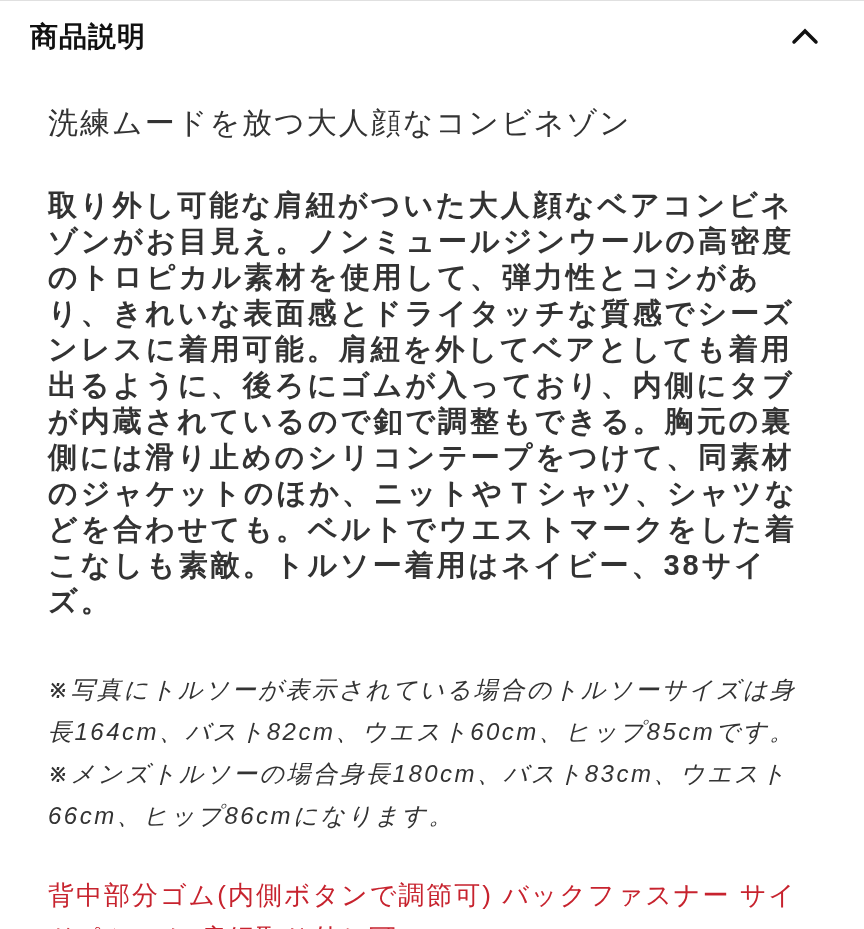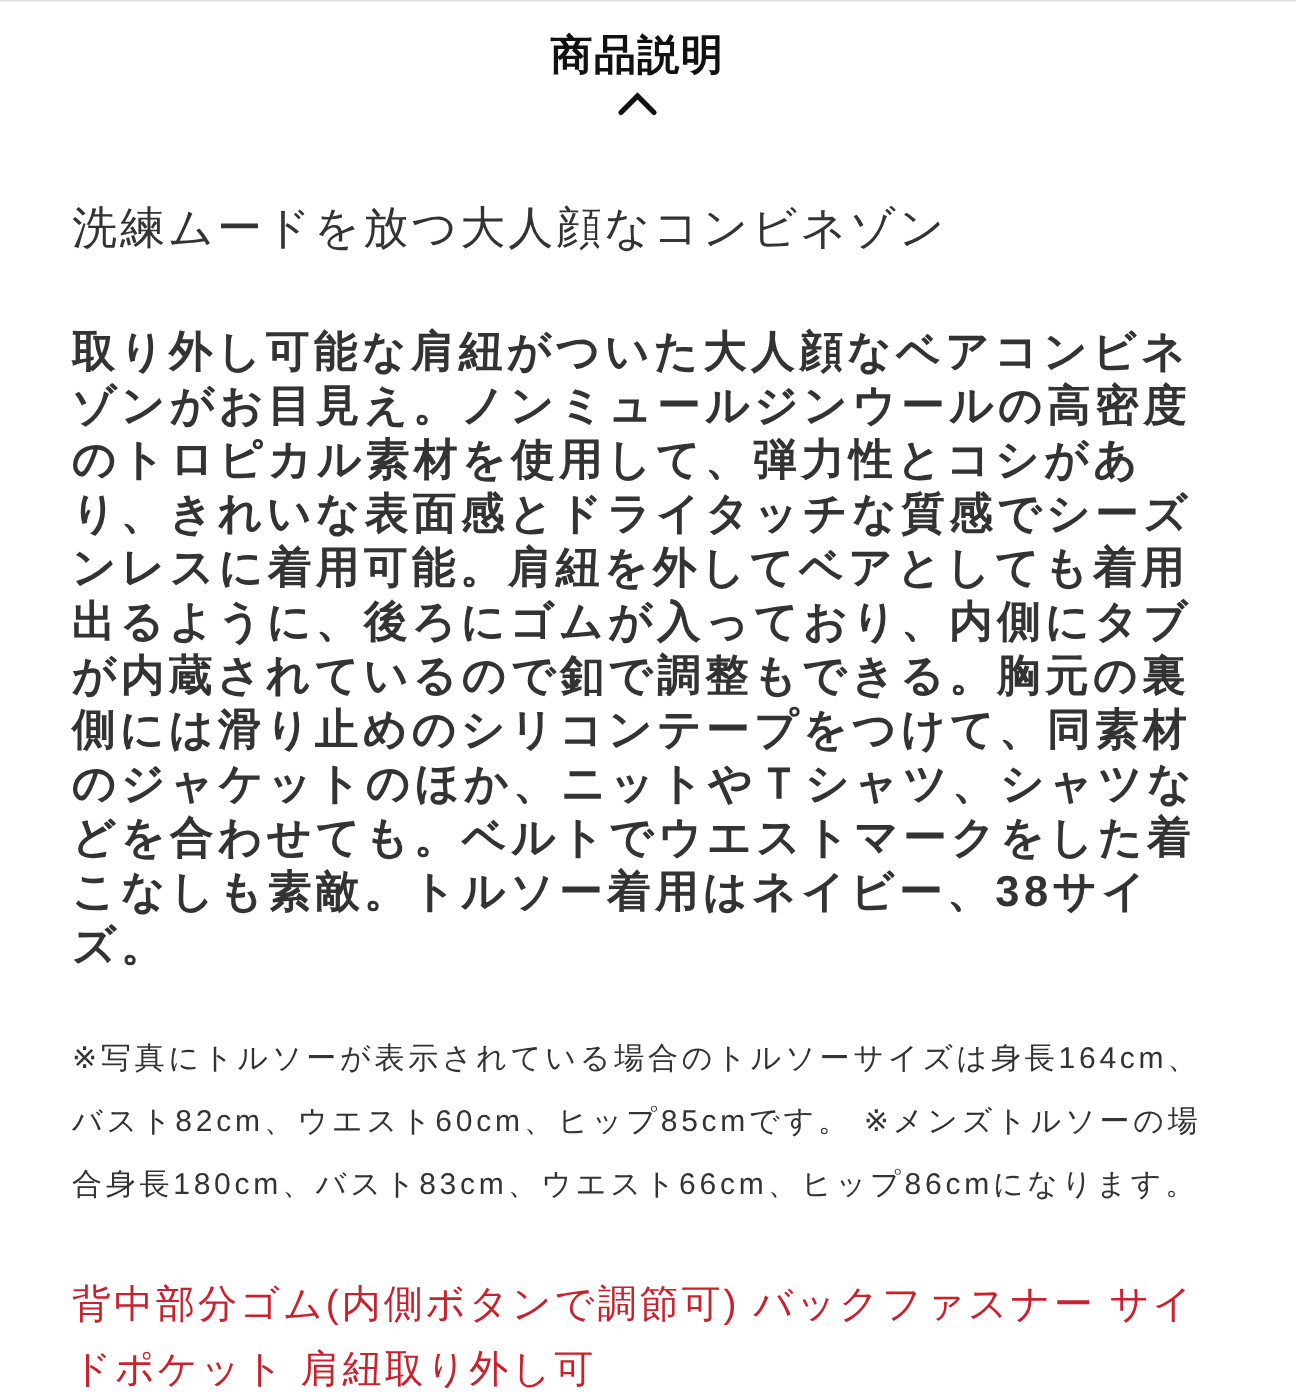--- a/index.html
+++ b/index.html
@@ -13,21 +13,20 @@
     min-height: 929px;
     background: #ffffff;
     border-top: 1px solid var(--divider, #e0e0e0);
   }
   .panel-header {
     display: flex;
     align-items: center;
     justify-content: space-between;
     padding: 18px 44px 0 30px;
     cursor: pointer;
-    flex-direction: column;
   }
   .panel-title {
     font-size: 28px;
     font-weight: 700;
     color: var(--title-text, #111111);
     letter-spacing: 1px;
     line-height: 36px;
   }
   .chevron {
     display: inline-flex;
@@ -50,26 +49,27 @@
   .desc-body {
     margin-top: 46px;
     font-size: 29px;
     font-weight: 700;
     color: var(--body-text, #333333);
     letter-spacing: 3px;
     line-height: 36px;
     text-align: left;
   }
   .desc-note {
-    margin-top: 36px;
-    font-size: 20px;
+    margin-top: 50px;
+    font-size: 24px;
     font-weight: 400;
     color: var(--body-text, #333333);
     letter-spacing: 2.5px;
     line-height: 42px;
+    font-style: italic;
   }
   .desc-features {
     margin-top: 37px;
     font-size: 26px;
     font-weight: 400;
     color: var(--feature-text, #c7232e);
     letter-spacing: 2px;
     line-height: 43px;
   }
 </style>

